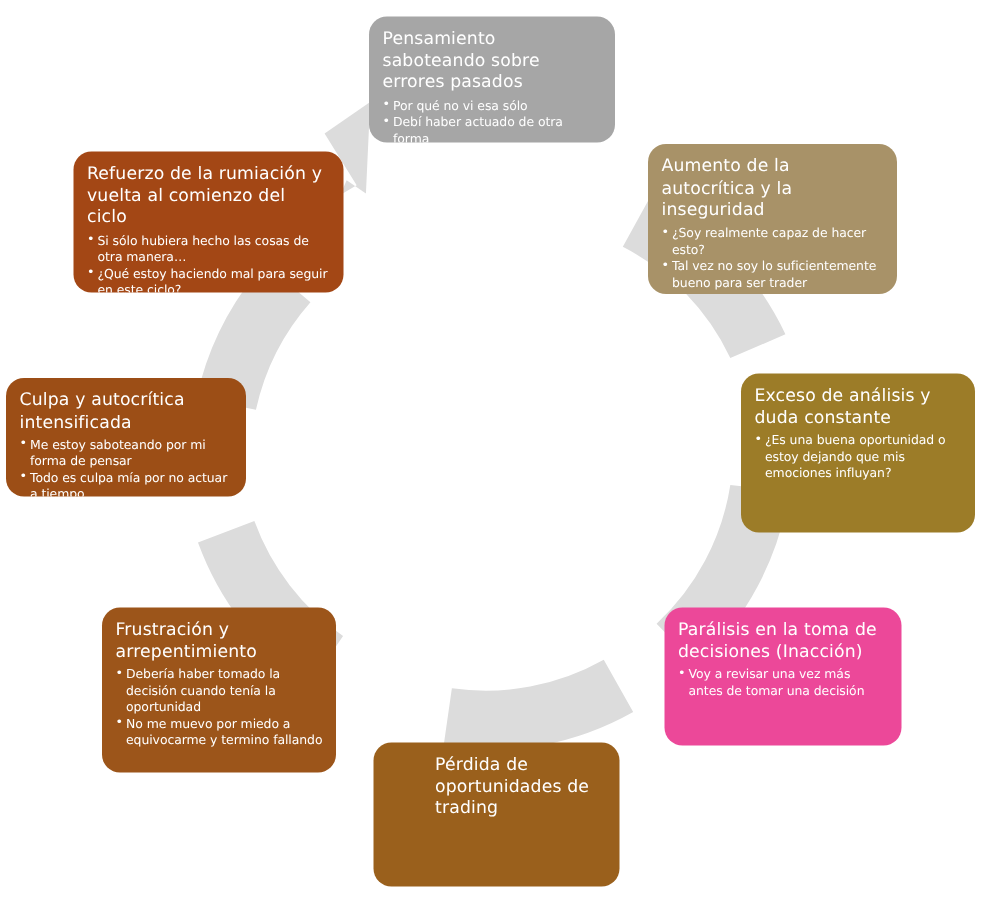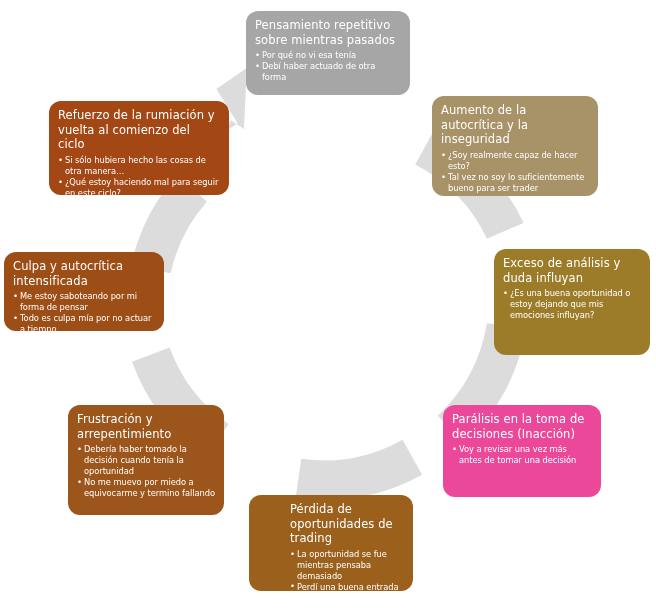--- a/index.html
+++ b/index.html
@@ -109,55 +109,51 @@
         L 216.40 88.93
         L 246.78 68.06
         L 243.95 128.99
         L 231.10 120.22
         A 160 160 0 0 0 215.13 192.49
         Z"></path>
     </g>
   </svg>
 
   <div class="node" style="left:246px; top:11px; width:164px; height:84px; background:#A6A6A6;">
-    <div class="node-title">Pensamiento repetitivo sobre mientras pasados</div>
+    <div class="node-title">Pensamiento saboteando sobre errores pasados</div>
     <ul class="node-bullets">
-      <li>Por qué no vi esa tenía</li>
+      <li>Por qué no vi esa sólo</li>
       <li>Debí haber actuado de otra forma</li>
     </ul>
   </div>
 
   <div class="node" style="left:432px; top:96px; width:166px; height:100px; background:#A89268;">
     <div class="node-title">Aumento  de la autocrítica y la inseguridad</div>
     <ul class="node-bullets">
       <li>¿Soy realmente capaz de hacer esto?</li>
       <li>Tal vez no soy lo suficientemente bueno para ser trader</li>
     </ul>
   </div>
 
   <div class="node" style="left:494px; top:249px; width:156px; height:106px; background:#9C7C28;">
-    <div class="node-title">Exceso de análisis y duda influyan</div>
+    <div class="node-title">Exceso de análisis y duda constante</div>
     <ul class="node-bullets">
       <li>¿Es una buena oportunidad o estoy dejando que mis emociones influyan?</li>
     </ul>
   </div>
 
   <div class="node" style="left:443px; top:405px; width:158px; height:92px; background:#ec4899;">
     <div class="node-title">Parálisis en la toma de decisiones (Inacción)</div>
     <ul class="node-bullets">
       <li>Voy a revisar una vez más antes de tomar una decisión</li>
     </ul>
   </div>
 
   <div class="node" style="left:249px; top:495px; width:164px; height:96px; background:#9A601C;padding-left:41px;">
     <div class="node-title">Pérdida de oportunidades de trading</div>
-    <ul class="node-bullets">
-      <li>La oportunidad se fue mientras pensaba demasiado</li>
-      <li>Perdí una buena entrada por dudar demasiado</li>
-    </ul>
   </div>
 
   <div class="node" style="left:68px; top:405px; width:156px; height:110px; background:#9C551A;">
     <div class="node-title">Frustración y arrepentimiento</div>
     <ul class="node-bullets">
       <li>Debería haber tomado la decisión cuando tenía la oportunidad</li>
       <li>No me muevo por miedo a equivocarme y termino fallando</li>
     </ul>
   </div>
 

